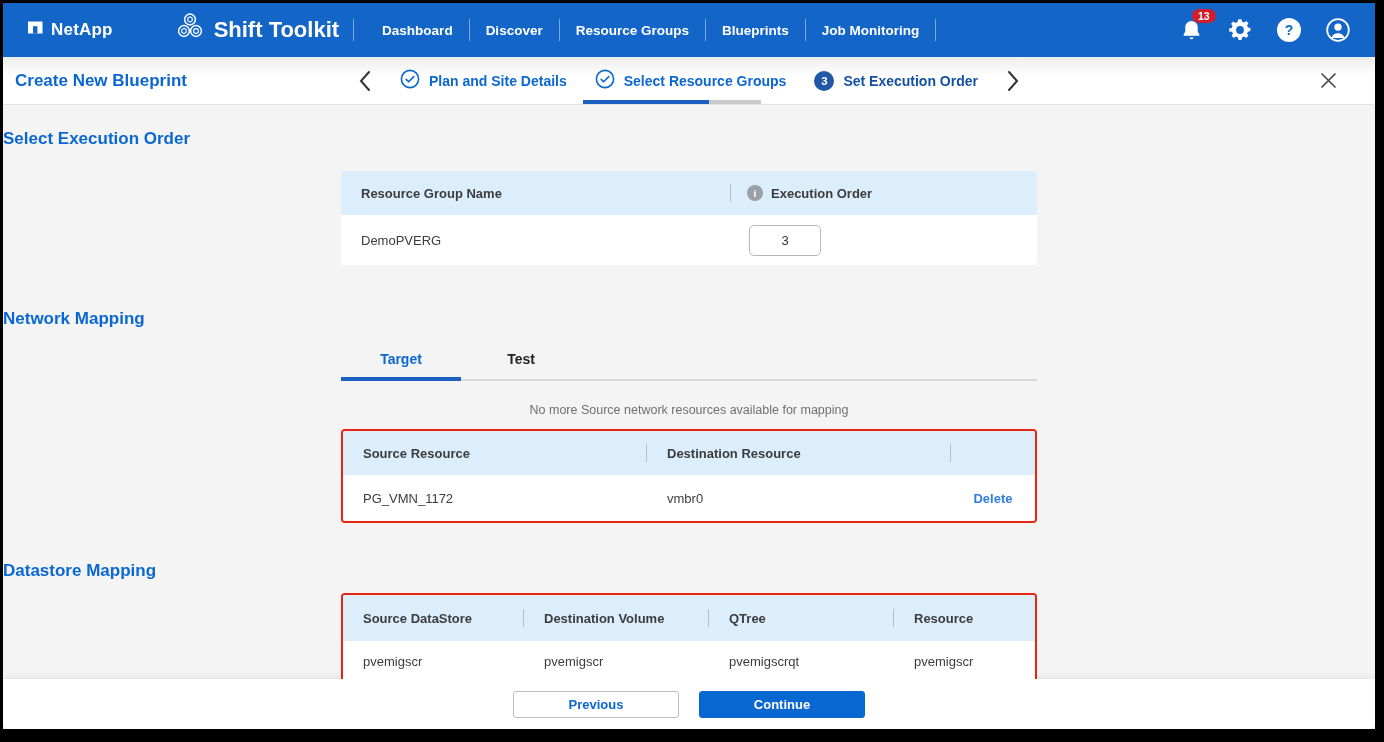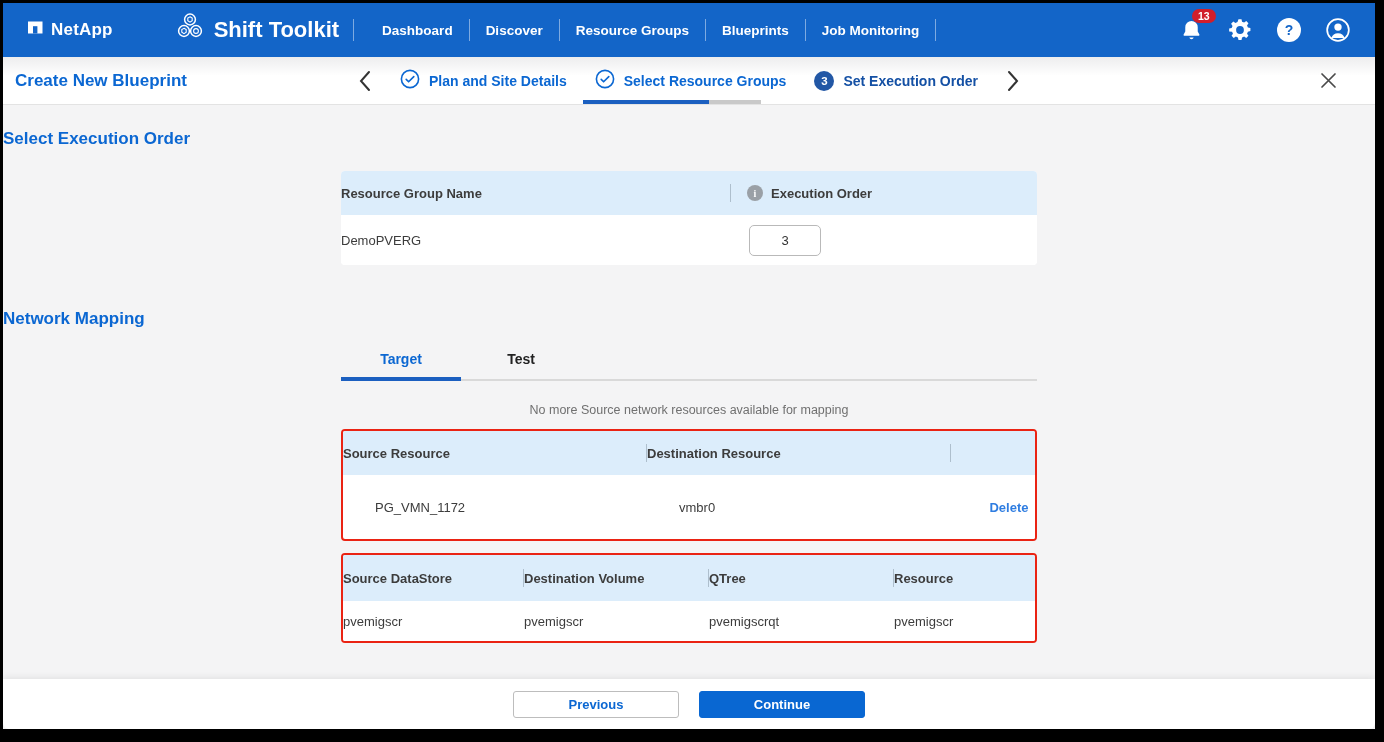--- a/index.html
+++ b/index.html
@@ -59,21 +59,21 @@
   .section-title { color: #0b67d2; font-size: 17px; font-weight: 600; text-align: left; }
   .t-exec { margin-top: 24px; }
   .t-net  { margin-top: 44px; }
   .t-ds   { margin-top: 38px; }
 
   .table { width: 696px; margin: 22px auto 0; border-radius: 4px; overflow: hidden; background: #fff; }
   .table.red { border: 2px solid #ea2313; margin-top: 12px; }
   .thead { background: #dcedfb; display: flex; align-items: center; height: 44px; font-size: 13px; font-weight: bold; color: #3c3c3c; }
   .trow { background: #fff; display: flex; align-items: center; height: 50px; font-size: 13px; color: #3c3c3c; position: relative; }
   .vdiv { width: 1px; height: 18px; background: #aebfcd; flex: 0 0 auto; }
-  .cell { }
+  .cell { padding-left: 20px; }
   .info-i {
     width: 16px; height: 16px; border-radius: 50%; background: #9aa0a6; color: #fff;
     font-size: 10px; font-weight: bold; font-family: "Liberation Serif", serif;
     display: inline-flex; align-items: center; justify-content: center; margin: 0 8px 0 16px; cursor: pointer; flex: 0 0 auto;
   }
   .order-input {
     position: absolute; left: 408px; width: 72px; height: 31px; border: 1px solid #b9b9b9;
     border-radius: 5px; text-align: center; font-size: 13px; color: #333; font-family: "Liberation Sans", sans-serif;
   }
   .delete-link { color: #2f7de1; font-weight: 600; cursor: pointer; font-size: 13px; }
@@ -237,29 +237,30 @@
       </div>
       <p class="empty-msg">No more Source network resources available for mapping</p>
 
       <div class="table red">
         <div class="thead">
           <div class="cell" style="flex:0 0 303px;">Source Resource</div>
           <span class="vdiv"></span>
           <div class="cell" style="flex:0 0 303px;">Destination Resource</div>
           <span class="vdiv"></span>
         </div>
-        <div class="trow" style="height:64px;margin-left:32px;">
+        <div class="trow" style="height:46px;">
           <div class="cell" style="flex:0 0 304px;">PG_VMN_1172</div>
           <div class="cell" style="flex:0 0 304px;">vmbr0</div>
           <div style="flex:1; text-align:center;">
             <span class="delete-link">Delete</span>
           </div>
         </div>
       </div>
 
+      <h2 class="section-title t-ds">Datastore Mapping</h2>
       <div class="table red">
         <div class="thead tall">
           <div class="cell" style="flex:0 0 180px;">Source DataStore</div>
           <span class="vdiv"></span>
           <div class="cell" style="flex:0 0 184px;">Destination Volume</div>
           <span class="vdiv"></span>
           <div class="cell" style="flex:0 0 184px;">QTree</div>
           <span class="vdiv"></span>
           <div class="cell">Resource</div>
         </div>

